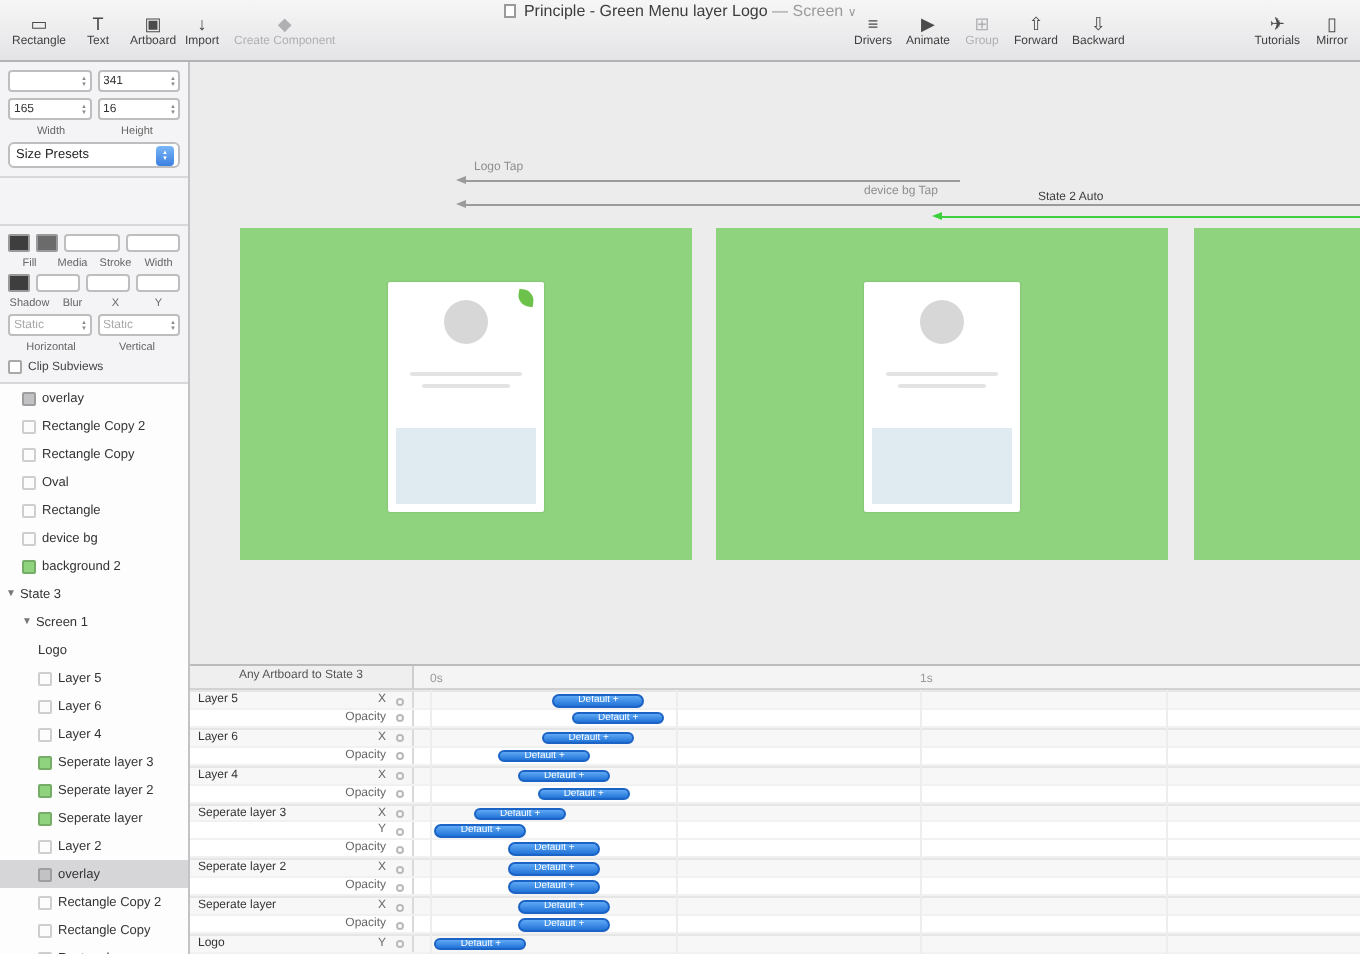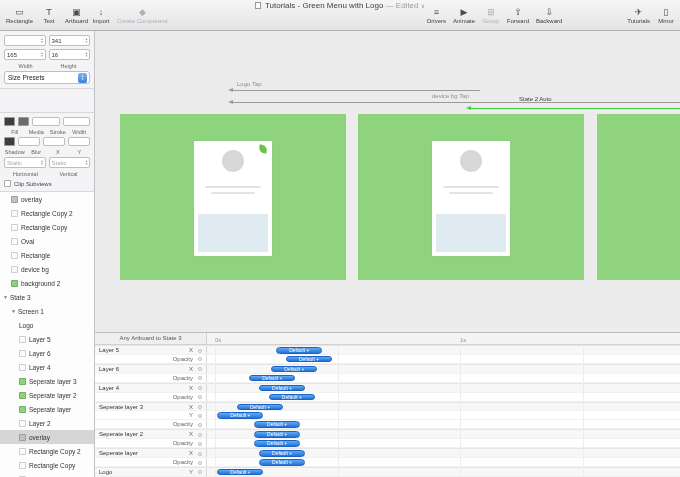--- a/index.html
+++ b/index.html
@@ -88,22 +88,22 @@
   .gridline{position:absolute;top:0;bottom:0;width:1px;background:#ededed;z-index:1;}
 </style>
 </head>
 <body>
 
 <div class="window">
 
   <div class="header">
     <div class="titlebar">
       <span class="doc-icon"></span>
-      <span>Tutorials - Green Menu with Logo</span>
-      <span class="edited">— Edited</span>
+      <span>Principle - Green Menu layer Logo</span>
+      <span class="edited">— Screen</span>
       <span class="title-chevron">∨</span>
     </div>
     <div class="tb" id="tb-left">
         <div class="tb-btn">
           <span class="tb-icon">▭</span>
           <span class="tb-label">Rectangle</span>
         </div>
         <div class="tb-btn">
           <span class="tb-icon">T</span>
           <span class="tb-label">Text</span>

